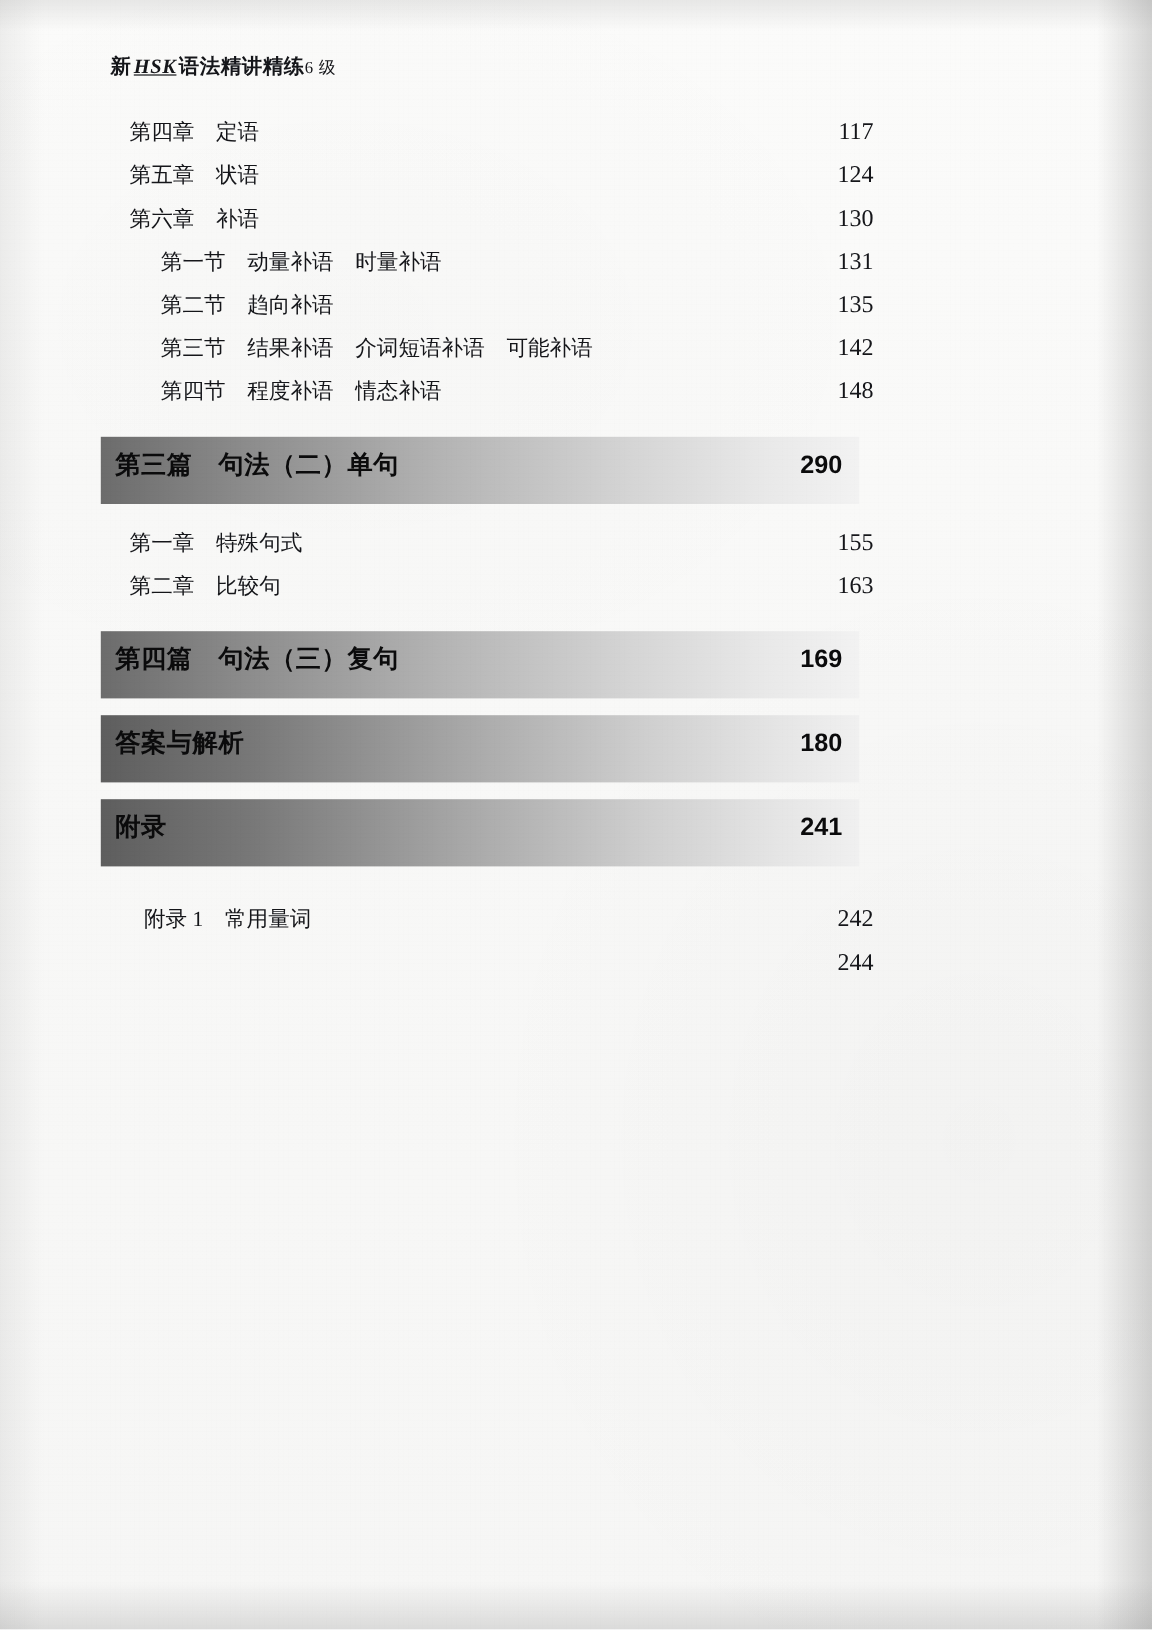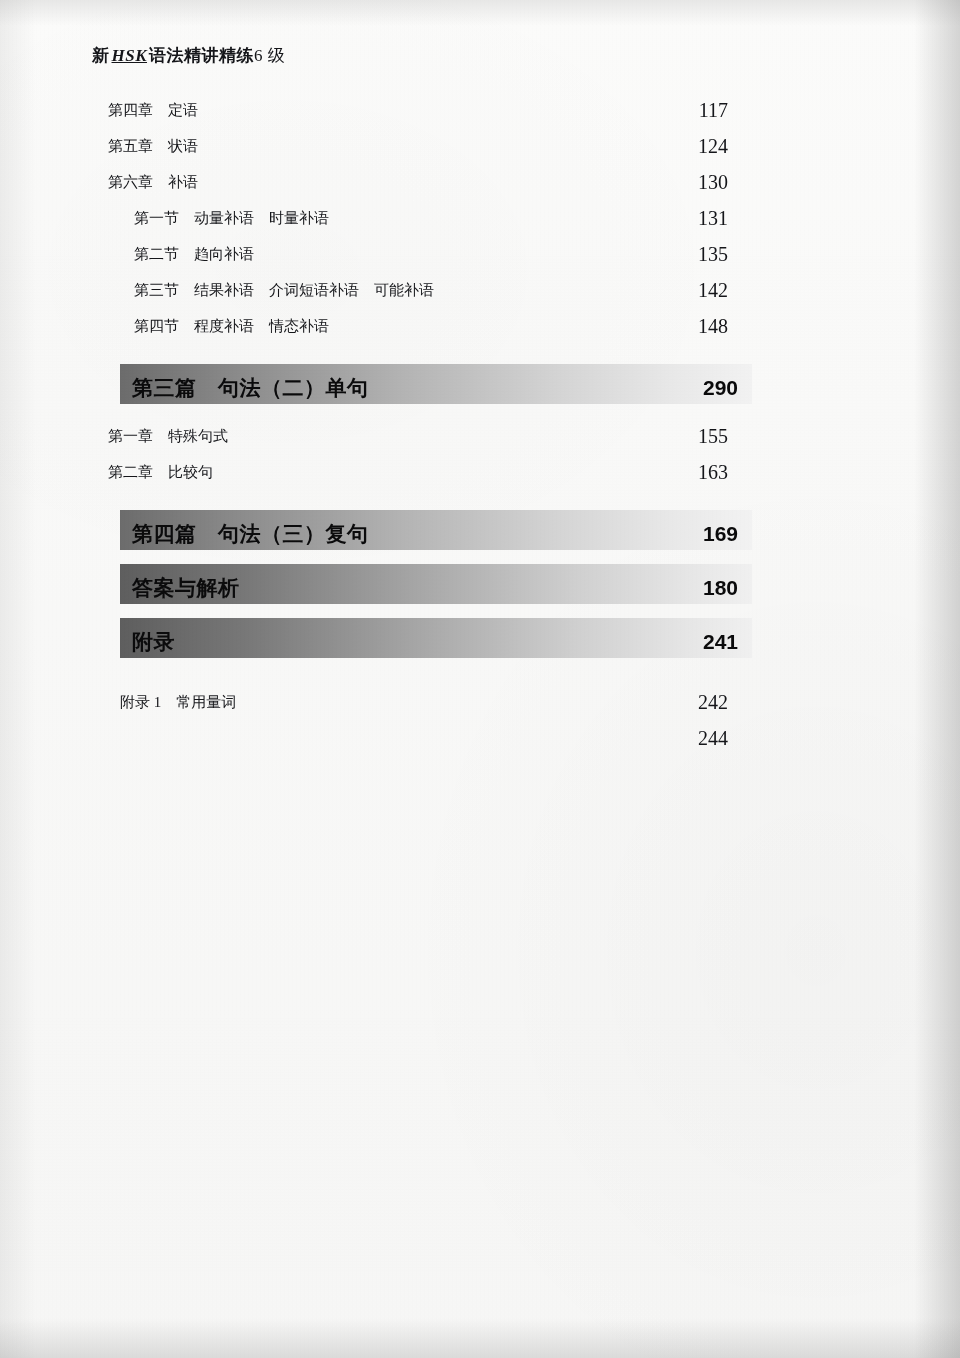--- a/index.html
+++ b/index.html
@@ -80,61 +80,61 @@
   }
   .running-head .rh-hsk {
     font-style: italic;
     font-family: "Liberation Serif", serif;
     font-weight: bold;
     padding: 0 2px;
     text-decoration: underline;
   }
   .running-head .rh-level {
     font-weight: normal;
-    font-size: 17px;
+    font-size: 14px;
   }
 
   
   .toc {
     position: absolute;
     left: 0;
     top: 92px;
     width: 960px;
   }
   .row {
     position: relative;
     height: 36px;
     line-height: 36px;
     margin: 0;
   }
   .row .label {
     position: absolute;
     white-space: nowrap;
-    font-size: 15px;
+    font-size: 18px;
     font-family: "Liberation Serif", serif;
   }
   .row .page-no {
     position: absolute;
     right: 232px;
     width: 60px;
     text-align: right;
     font-size: 20px;
     font-family: "Liberation Serif", serif;
   }
 
   .lvl-chapter .label { left: 108px; }
   .lvl-section .label { left: 134px; text-align: right; }
   .lvl-appendix .label { left: 120px; }
 
   
   .banner {
     position: relative;
     width: 632px;
-    margin-left: 120px;
-    height: 40px;
+    margin-left: 84px;
+    height: 56px;
     background: linear-gradient(90deg, #6c6c6c 0%, #8a8a8a 18%, #b4b4b4 45%, #d5d5d5 70%, #e9e9e9 88%, #f2f2f2 100%);
     box-shadow: inset 0 0 0 0 rgba(0,0,0,0);
   }
   .banner .b-label {
     position: absolute;
     left: 12px;
     top: 0;
     height: 48px;
     line-height: 48px;
     font-size: 21px;

